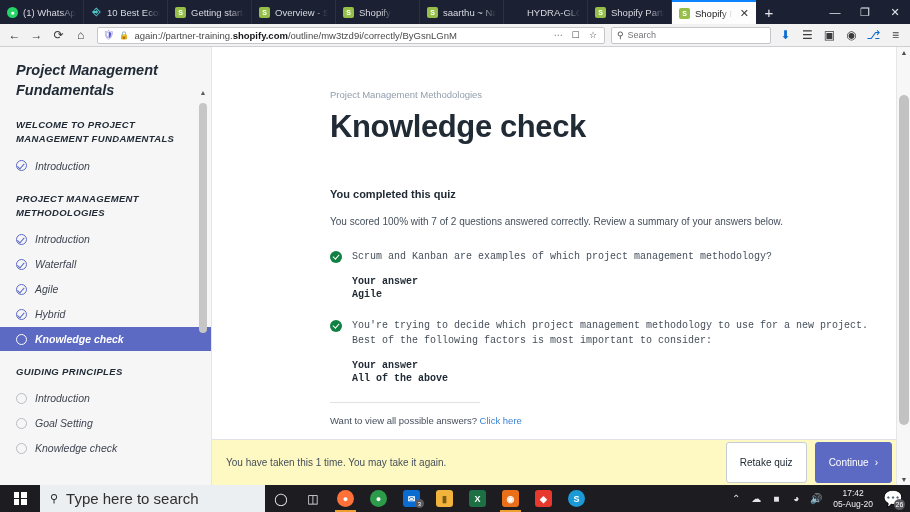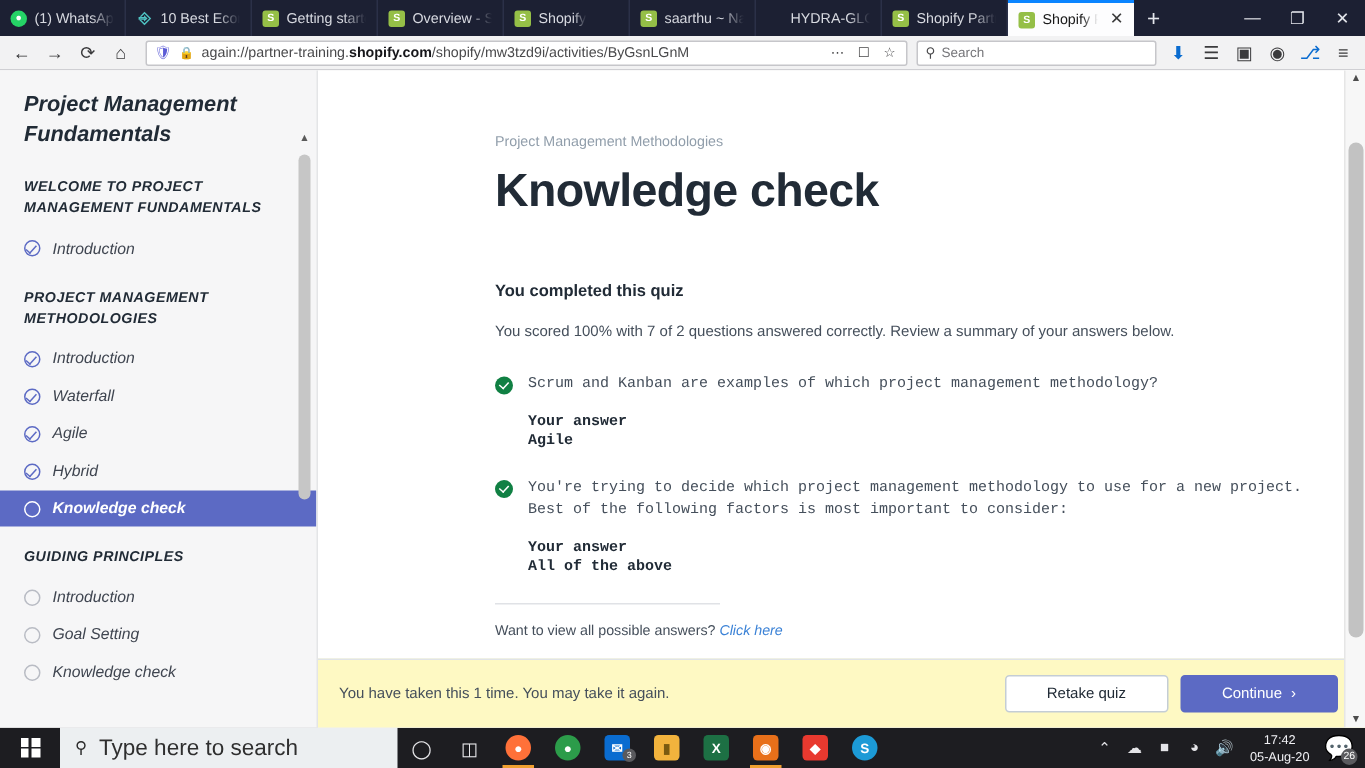--- a/index.html
+++ b/index.html
@@ -174,31 +174,31 @@
   .qtext { font-size: 10px; color: #454f5b; line-height: 1.55; }
   .ans-label {
     font-size: 10px; font-weight: bold; color: #212b36; margin-top: 11px;
   }
   .ans-value { font-size: 10px; font-weight: bold; color: #212b36; line-height: 1.5; }
 
   .hr-sep { height: 1px; background: #e0e2e6; margin: 10px 0 0 0; width: 100%; }
   .viewall {
     font-size: 9.5px; color: #454f5b; padding-top: 12px;
   }
-  .viewall a { color: #3b82d6; text-decoration: none; font-style: italic; }
+  .viewall a { color: #3b82d6; text-decoration: none; }
 
   .footerbar {
     flex: 0 0 auto; height: 46px; border-top: 1px solid #dfe3e8;
     background: #fef9c3; display: flex; align-items: center;
     padding: 0 18px 0 14px; gap: 10px;
   }
   .footer-text { font-size: 10px; color: #454f5b; }
   .btns { margin-left: auto; display: flex; gap: 8px; }
   .btn {
-    height: 25px; padding: 0 27px; border-radius: 3px;
+    height: 41px; padding: 0 13px; border-radius: 3px;
     display: flex; align-items: center; gap: 6px;
     font-size: 10px; font-weight: normal;
   }
   .btn-sec { background: #fff; border: 1px solid #c4cdd5; color: #212b36; }
   .btn-pri { background: #5c6ac4; border: 1px solid #5c6ac4; color: #fff; }
 
   .page-sb {
     position: absolute; right: 0; top: 0; bottom: 0; width: 14px;
     background: #f7f7f7; border-left: 1px solid #e6e6e6;
   }
@@ -334,21 +334,21 @@
 
   <div class="navbar">
     <div class="navicon back">←</div>
     <div class="navicon">→</div>
     <div class="navicon">⟳</div>
     <div class="navicon">⌂</div>
 
     <div class="urlbar">
       <span class="url-shield">🛡</span>
       <span class="url-lock">🔒</span>
-      <span class="url-text"><span>again://partner-training.</span><b>shopify.com</b><span>/shopify/mw3tzd9i/activities/ByGsnLGnM</span></span>
+      <span class="url-text"><span>again://partner-training.</span><b>shopify.com</b><span>/outline/mw3tzd9i/correctly/ByGsnLGnM</span></span>
       <span class="url-act">⋯</span>
       <span class="url-act">☐</span>
       <span class="url-act">☆</span>
     </div>
 
     <div class="searchbar">
       <span style="font-size:9px;color:#4a4a4c;">⚲</span>
       <span class="ph">Search</span>
     </div>
 

